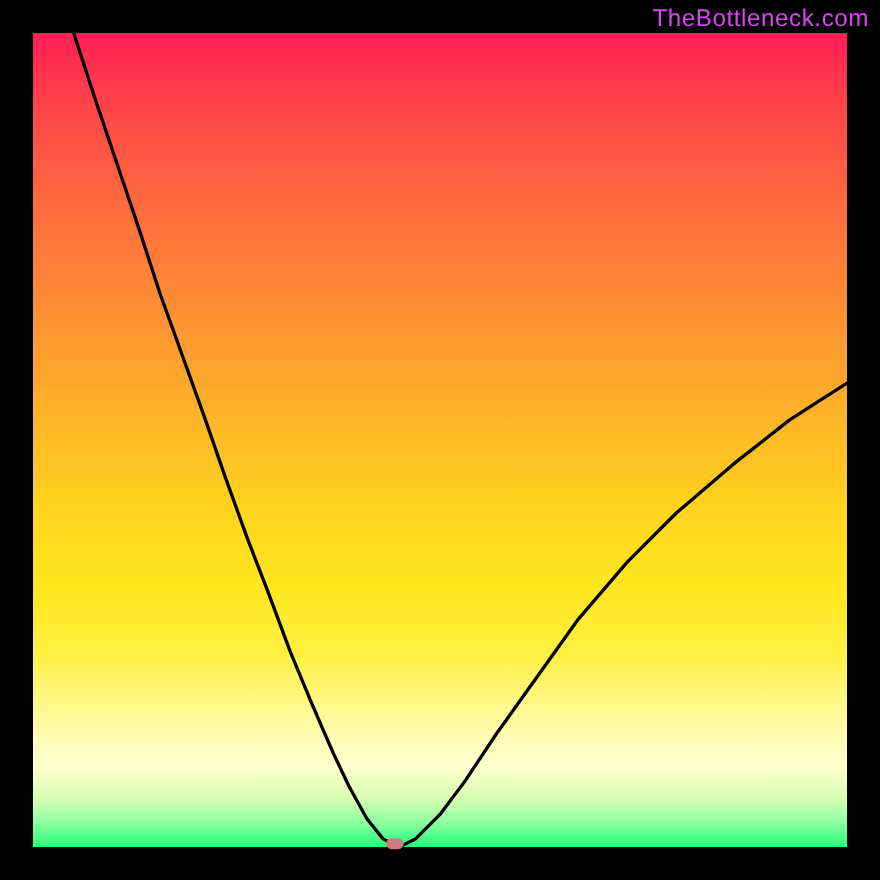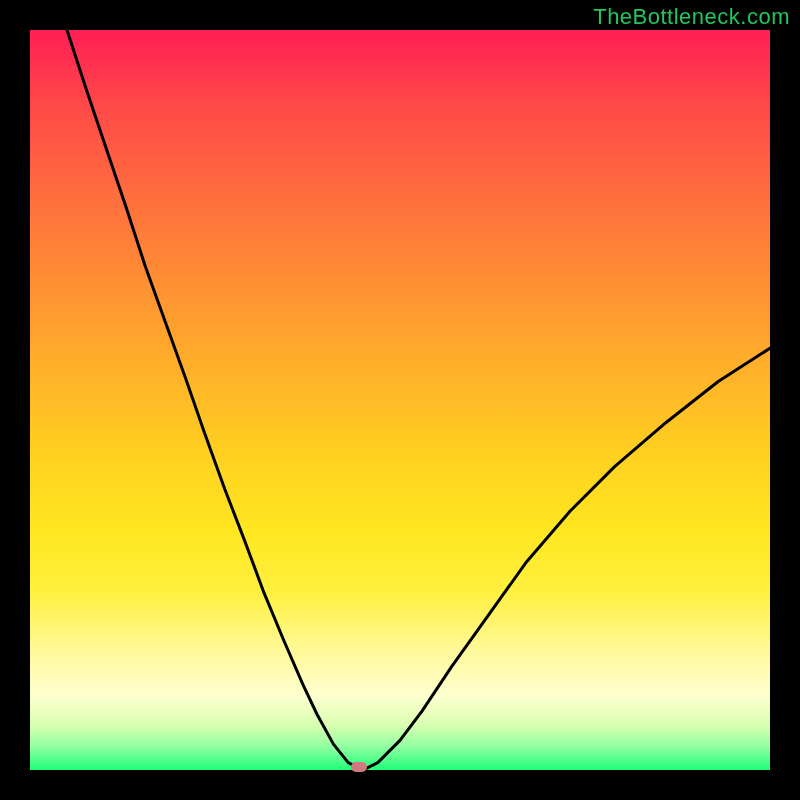--- a/index.html
+++ b/index.html
@@ -37,21 +37,21 @@
       #fdffcf 90%,
       #d8ffb0 94%,
       #8dffa0 97%,
       #1fff7a 100%
     );
   }
   .watermark {
     position: absolute;
     top: 4px;
     right: 10px;
-    color: #22c55e;
+    color: #d946ef;
     font-size: 22px;
     font-weight: 500;
     letter-spacing: 0.5px;
     pointer-events: none;
   }
   .marker {
     position: absolute;
     width: 16px;
     height: 10px;
     border-radius: 5px;

